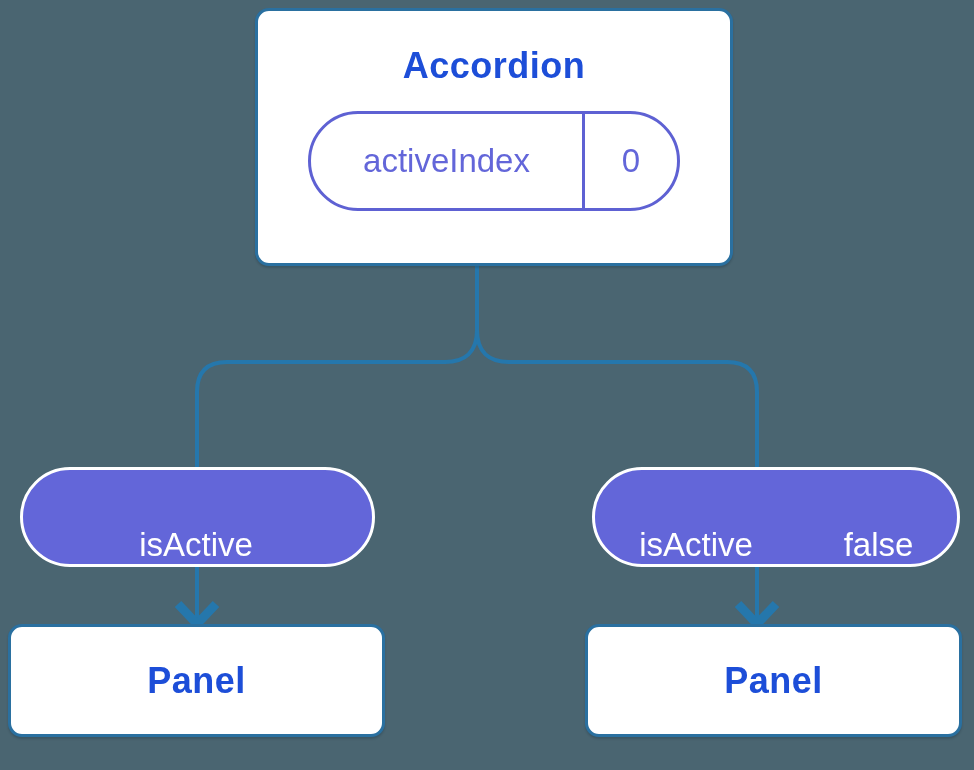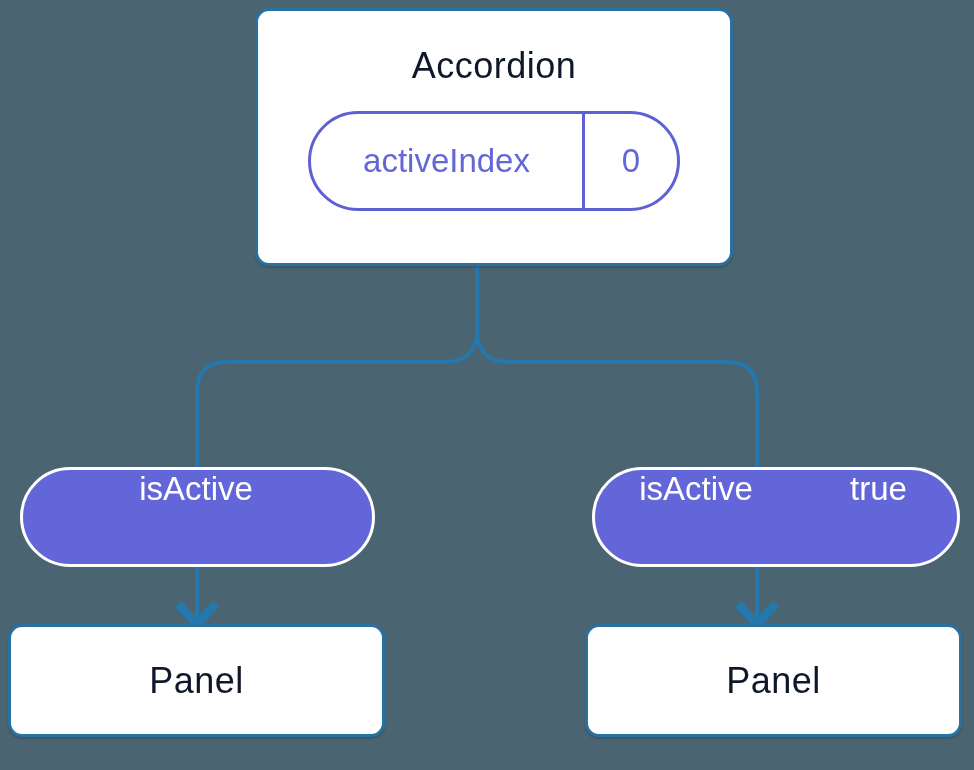--- a/index.html
+++ b/index.html
@@ -34,22 +34,22 @@
     flex-direction: column;
     align-items: center;
     z-index: 2;
   }
   #accordion-node {
     left: 255px; top: 8px;
     width: 478px; height: 258px;
   }
   .node-title {
     font-size: 36px;
-    font-weight: 400;
-    color: #0f172a;
+    font-weight: 700;
+    color: #1d4ed8;
     letter-spacing: 0.5px;
   }
   #accordion-node .node-title {
     margin-top: 34px;
   }
   .state-pill {
     margin-top: 24px;
     width: 372px;
     height: 100px;
     box-sizing: border-box;
@@ -76,21 +76,21 @@
   }
   .prop-pill {
     position: absolute;
     top: 467px;
     height: 100px;
     box-sizing: border-box;
     background: #6366D9;
     border: 3px solid #ffffff;
     border-radius: 50px;
     display: flex;
-    align-items: flex-start;
+    align-items: flex-end;
     overflow: hidden;
     z-index: 2;
   }
   #prop-pill-left  { left: 20px;  width: 355px; }
   #prop-pill-right { left: 592px; width: 368px; }
   .prop-pill .seg {
     display: flex;
     align-items: center;
     justify-content: center;
     font-size: 33px;
@@ -135,21 +135,21 @@
   </div>
 
   <div class="prop-pill" id="prop-pill-left">
     <div class="seg name">isActive</div>
     <div class="divider"></div>
   </div>
 
   <div class="prop-pill" id="prop-pill-right">
     <div class="seg name">isActive</div>
     <div class="divider"></div>
-    <div class="seg value">true</div>
+    <div class="seg value">false</div>
   </div>
 
   <div class="node-box panel-node" id="panel-node-left">
     <div class="node-title">Panel</div>
   </div>
 
   <div class="node-box panel-node" id="panel-node-right">
     <div class="node-title">Panel</div>
   </div>
 

